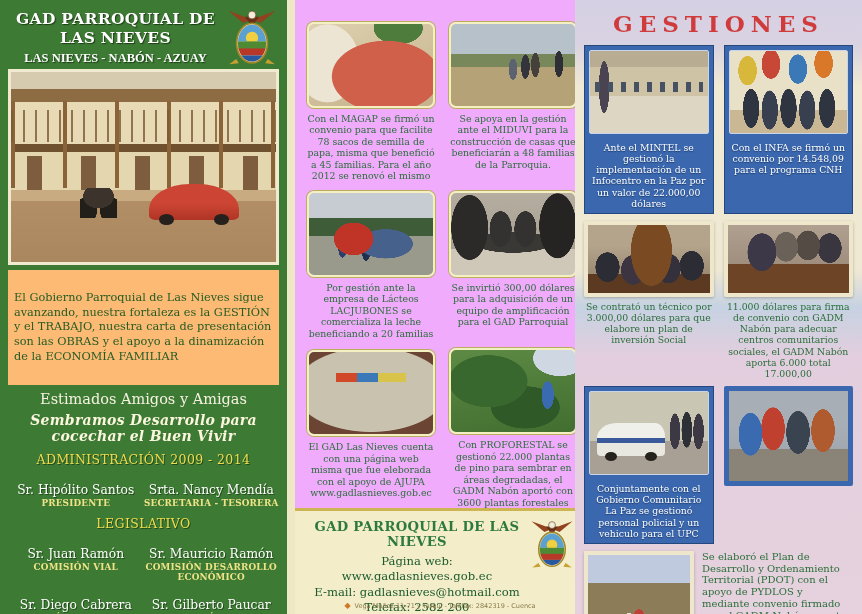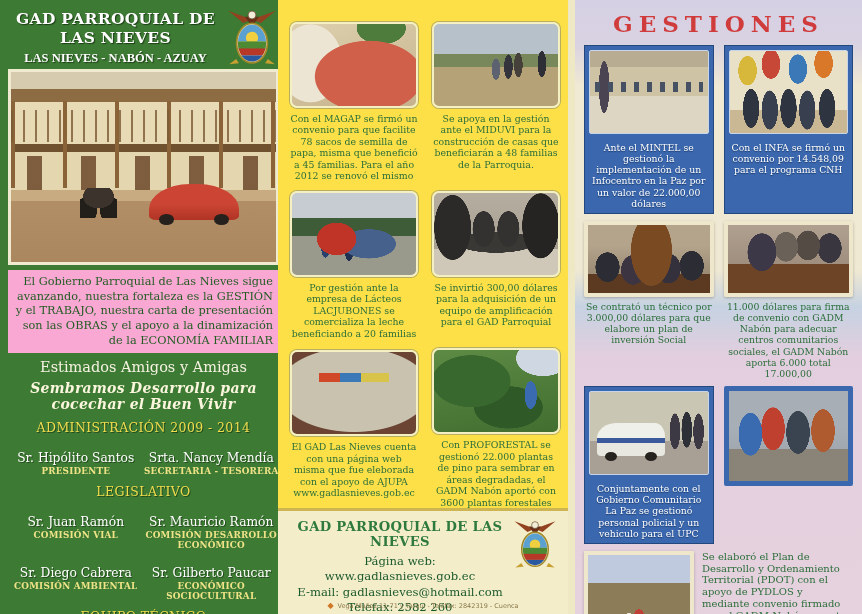--- a/index.html
+++ b/index.html
@@ -37,35 +37,35 @@
     background:linear-gradient(180deg,#cc4534 0 55%,#b03424 100%);
     border-radius:45% 45% 8% 8% / 70% 70% 12% 12%; }
   .b-car::before,.b-car::after { content:""; position:absolute; bottom:-5px; width:17%;
     height:32%; background:#26211c; border-radius:50%; }
   .b-car::before { left:11%; } .b-car::after { right:11%; }
   .b-moto { position:absolute; left:26%; top:61%; width:14%; height:16%;
     background:radial-gradient(42% 40% at 50% 28%,#3c342c 0 98%,transparent 100%),
                radial-gradient(30% 45% at 16% 76%,#221f1a 0 98%,transparent 100%),
                radial-gradient(30% 45% at 84% 76%,#221f1a 0 98%,transparent 100%); }
 
-  .lp-intro { background:#f9a8d4; color:#235c23; font-size:11.3px; line-height:1.3;
-    text-align:right; padding:5px 6px; margin-top:5px; }
+  .lp-intro { background:#fdba74; color:#235c23; font-size:11.3px; line-height:1.3;
+    text-align:left; padding:21px 6px; margin-top:5px; }
   .lp-greeting { text-align:center; color:#f6f2e2; font-size:14.5px; margin-top:6px; }
   .lp-motto { text-align:center; color:#fbf6dd; font-size:14px; font-style:italic;
     font-weight:bold; margin-top:5px; letter-spacing:.3px; }
   .lp-sec { text-align:center; color:#f0dc4e; font-weight:normal; font-size:12.5px;
     margin-top:8px; letter-spacing:.4px; text-shadow:1px 1px 0 #234a1c; }
   .lp-row { display:flex; margin-top:16px; }
   .person { flex:1; text-align:center; }
   .person .nm { color:#ffffff; font-size:12.3px; text-shadow:1px 1px 0 #234a1c; }
   .person .rl { color:#efe387; font-size:8.8px; font-weight:bold; margin-top:1px;
     letter-spacing:.2px; }
 
   
-  .p-mid { left:278px; width:290px; background:#fde047; overflow:hidden; }
+  .p-mid { left:295px; width:290px; background:#f0abfc; overflow:hidden; }
   .m-grid { padding:22px 10px 0; display:grid; grid-template-columns:1fr 1fr;
     column-gap:12px; row-gap:9px; }
   .fig { display:flex; flex-direction:column; align-items:center; }
   .ph { border-radius:7px; position:relative; overflow:hidden; }
   .fig .ph { width:124px; height:82px; border:2px solid #f4f0c4;
     box-shadow:0 0 0 1px #b8ae5c; }
   .fig .cap { margin-top:5px; color:#2b6e3a; font-size:9.4px; line-height:1.22;
     text-align:center; }
 
   .ph-sacks { background:

